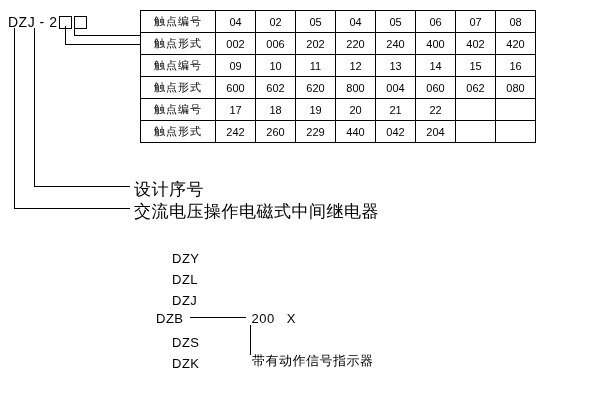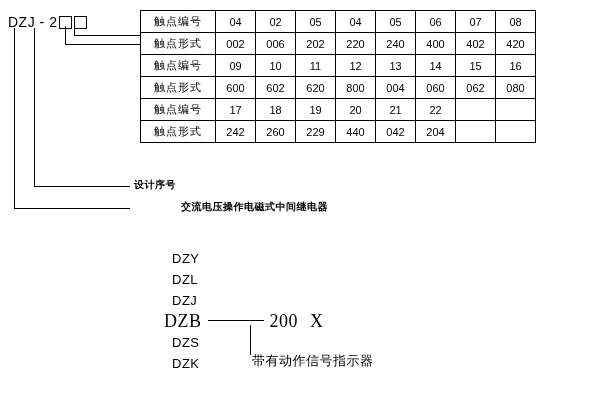--- a/index.html
+++ b/index.html
@@ -67,47 +67,45 @@
   }
   .hline {
     position: absolute;
     height: 1px;
     background: #000;
   }
 
   
   .annot {
     position: absolute;
-    font-size: 10px;
-    white-space: nowrap;
-    letter-spacing: 0.5px;
-    font-weight: bold;
+    font-size: 17px;
+    white-space: nowrap;
+    letter-spacing: 0.5px;
   }
 
   
   #series-list {
     position: absolute;
     left: 172px;
     top: 248px;
     font-size: 13px;
     line-height: 21px;
     letter-spacing: 0.5px;
   }
   #series-list div {
     height: 21px;
   }
 
   #dzb-row {
     position: absolute;
-    left: 164px;
+    left: 156px;
     top: 311px;
-    font-size: 18px;
-    white-space: nowrap;
-    letter-spacing: 0.5px;
-    font-family: Liberation Serif, serif;
+    font-size: 13px;
+    white-space: nowrap;
+    letter-spacing: 0.5px;
   }
   #dzb-row .dash {
     display: inline-block;
     width: 56px;
     border-top: 1px solid #000;
     vertical-align: middle;
     margin: 0 6px;
     position: relative;
     top: -2px;
   }
@@ -209,21 +207,21 @@
 
 <div class="vline" style="left:74px; top:26px; height:9px;"></div>
 <div class="hline" style="left:74px; top:35px; width:67px;"></div>
 
 <div class="vline" style="left:34px; top:28px; height:158px;"></div>
 <div class="hline" style="left:34px; top:186px; width:96px;"></div>
 <div class="annot" style="left:134px; top:178px;">设计序号</div>
 
 <div class="vline" style="left:14px; top:28px; height:180px;"></div>
 <div class="hline" style="left:14px; top:208px; width:116px;"></div>
-<div class="annot" style="left:134px; top:200px;margin-left:47px;">交流电压操作电磁式中间继电器</div>
+<div class="annot" style="left:134px; top:200px;">交流电压操作电磁式中间继电器</div>
 
 <div id="series-list">
   <div>DZY</div>
   <div>DZL</div>
   <div>DZJ</div>
   <div>&nbsp;</div>
   <div>DZS</div>
   <div>DZK</div>
 </div>
 

